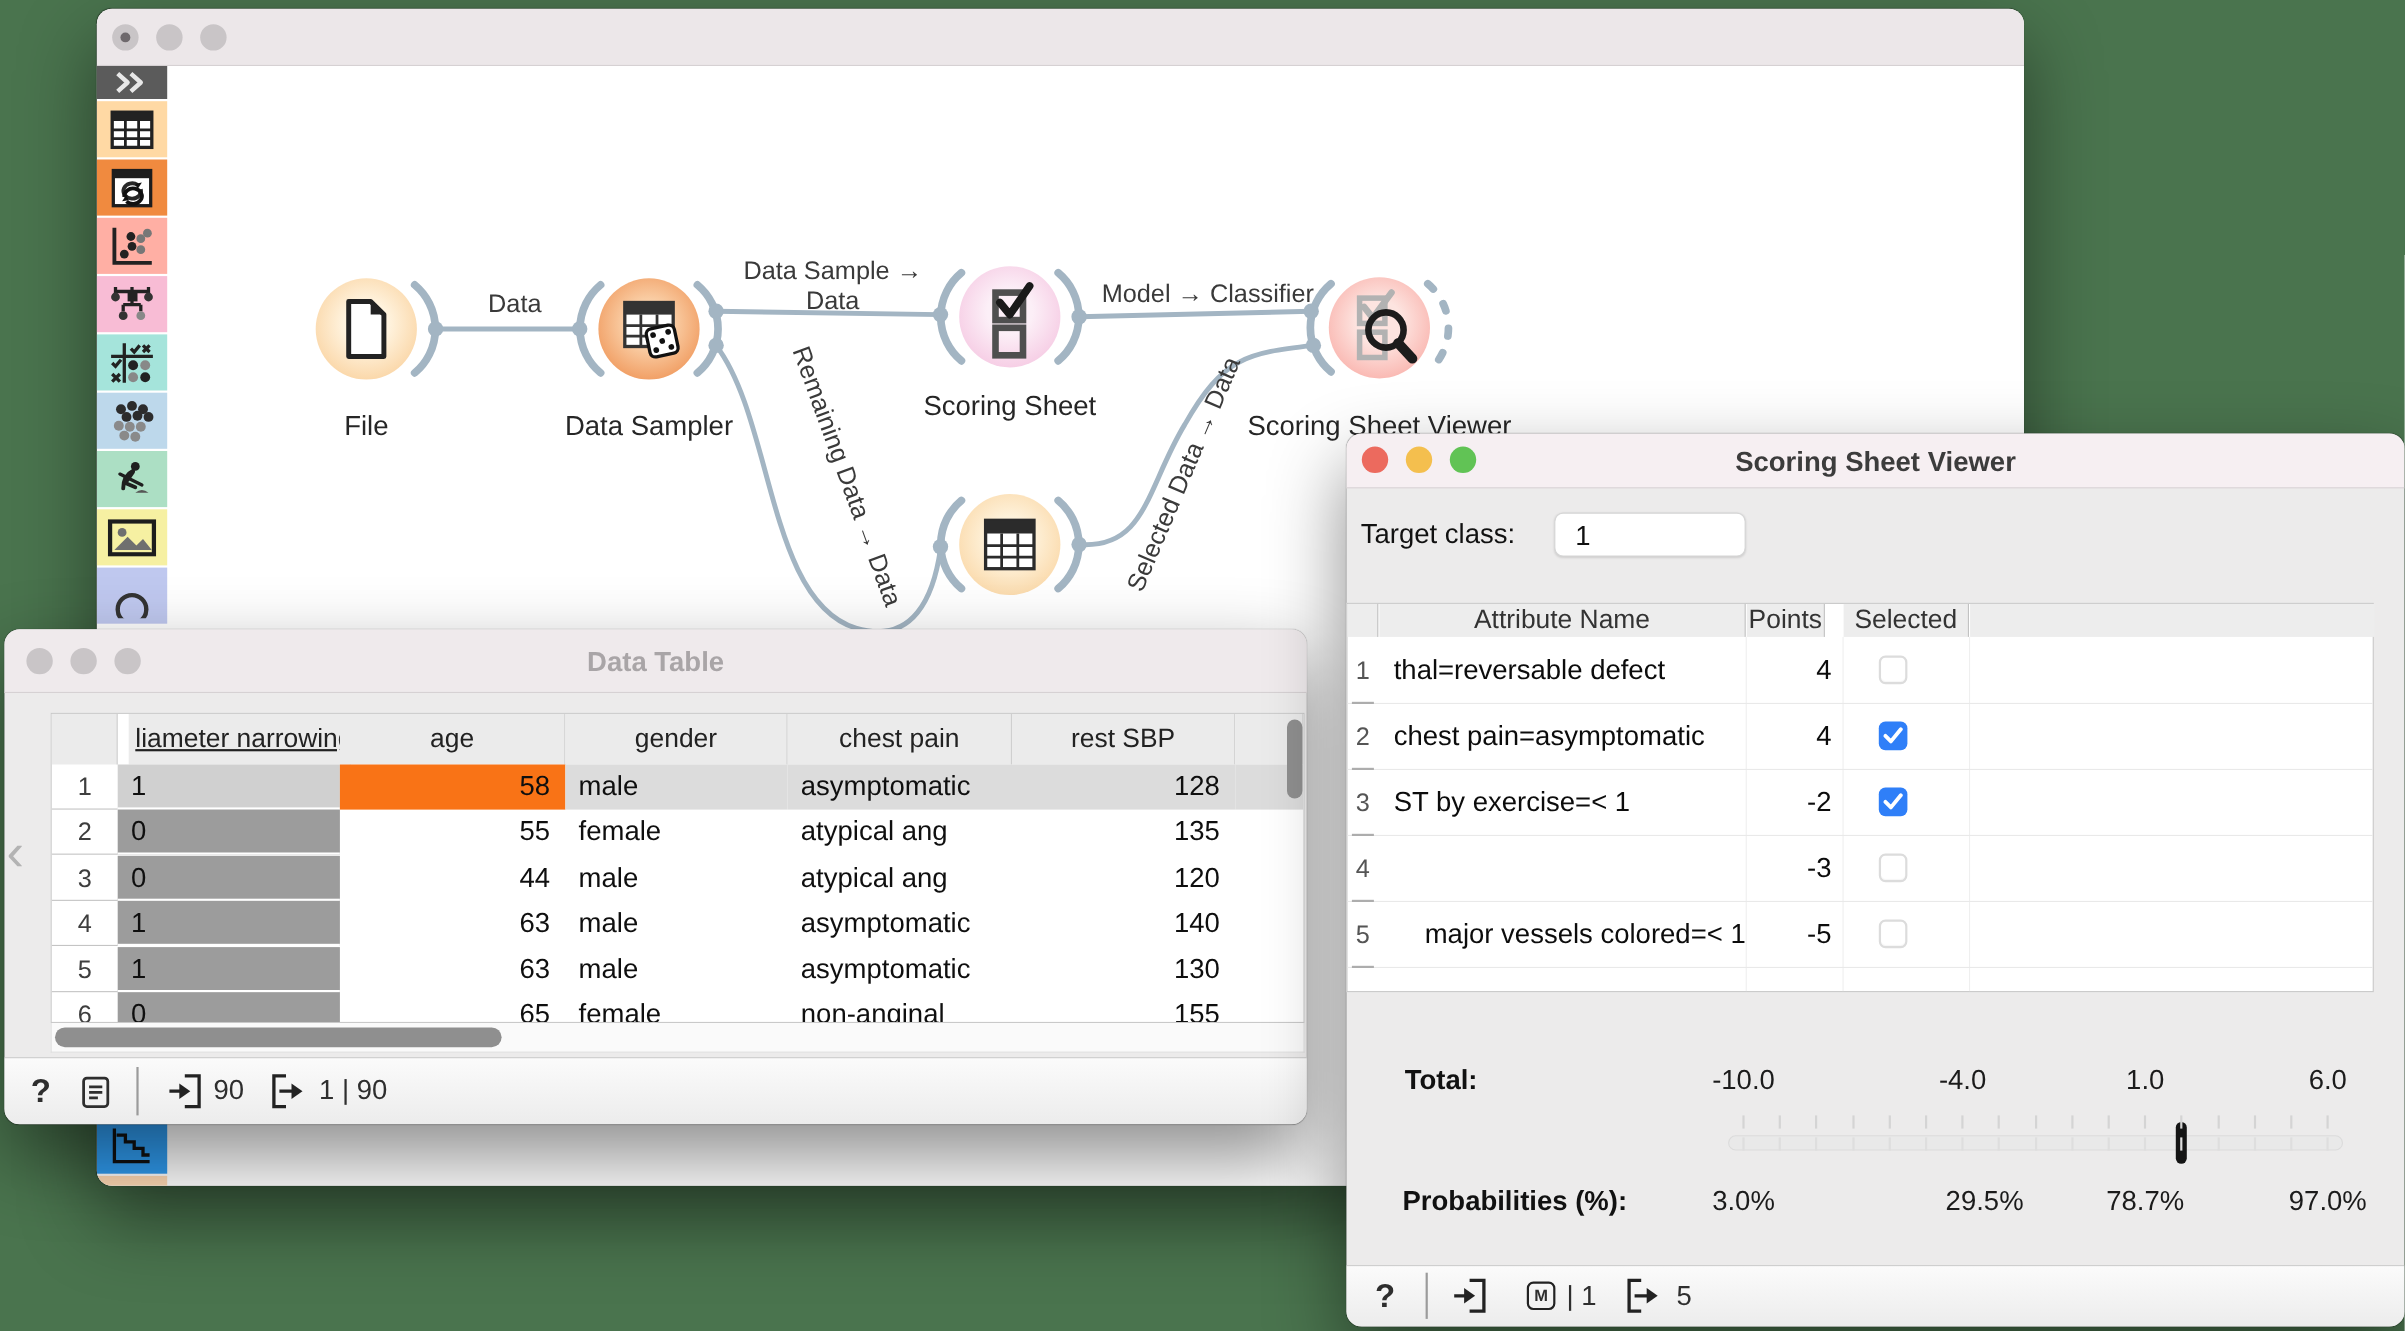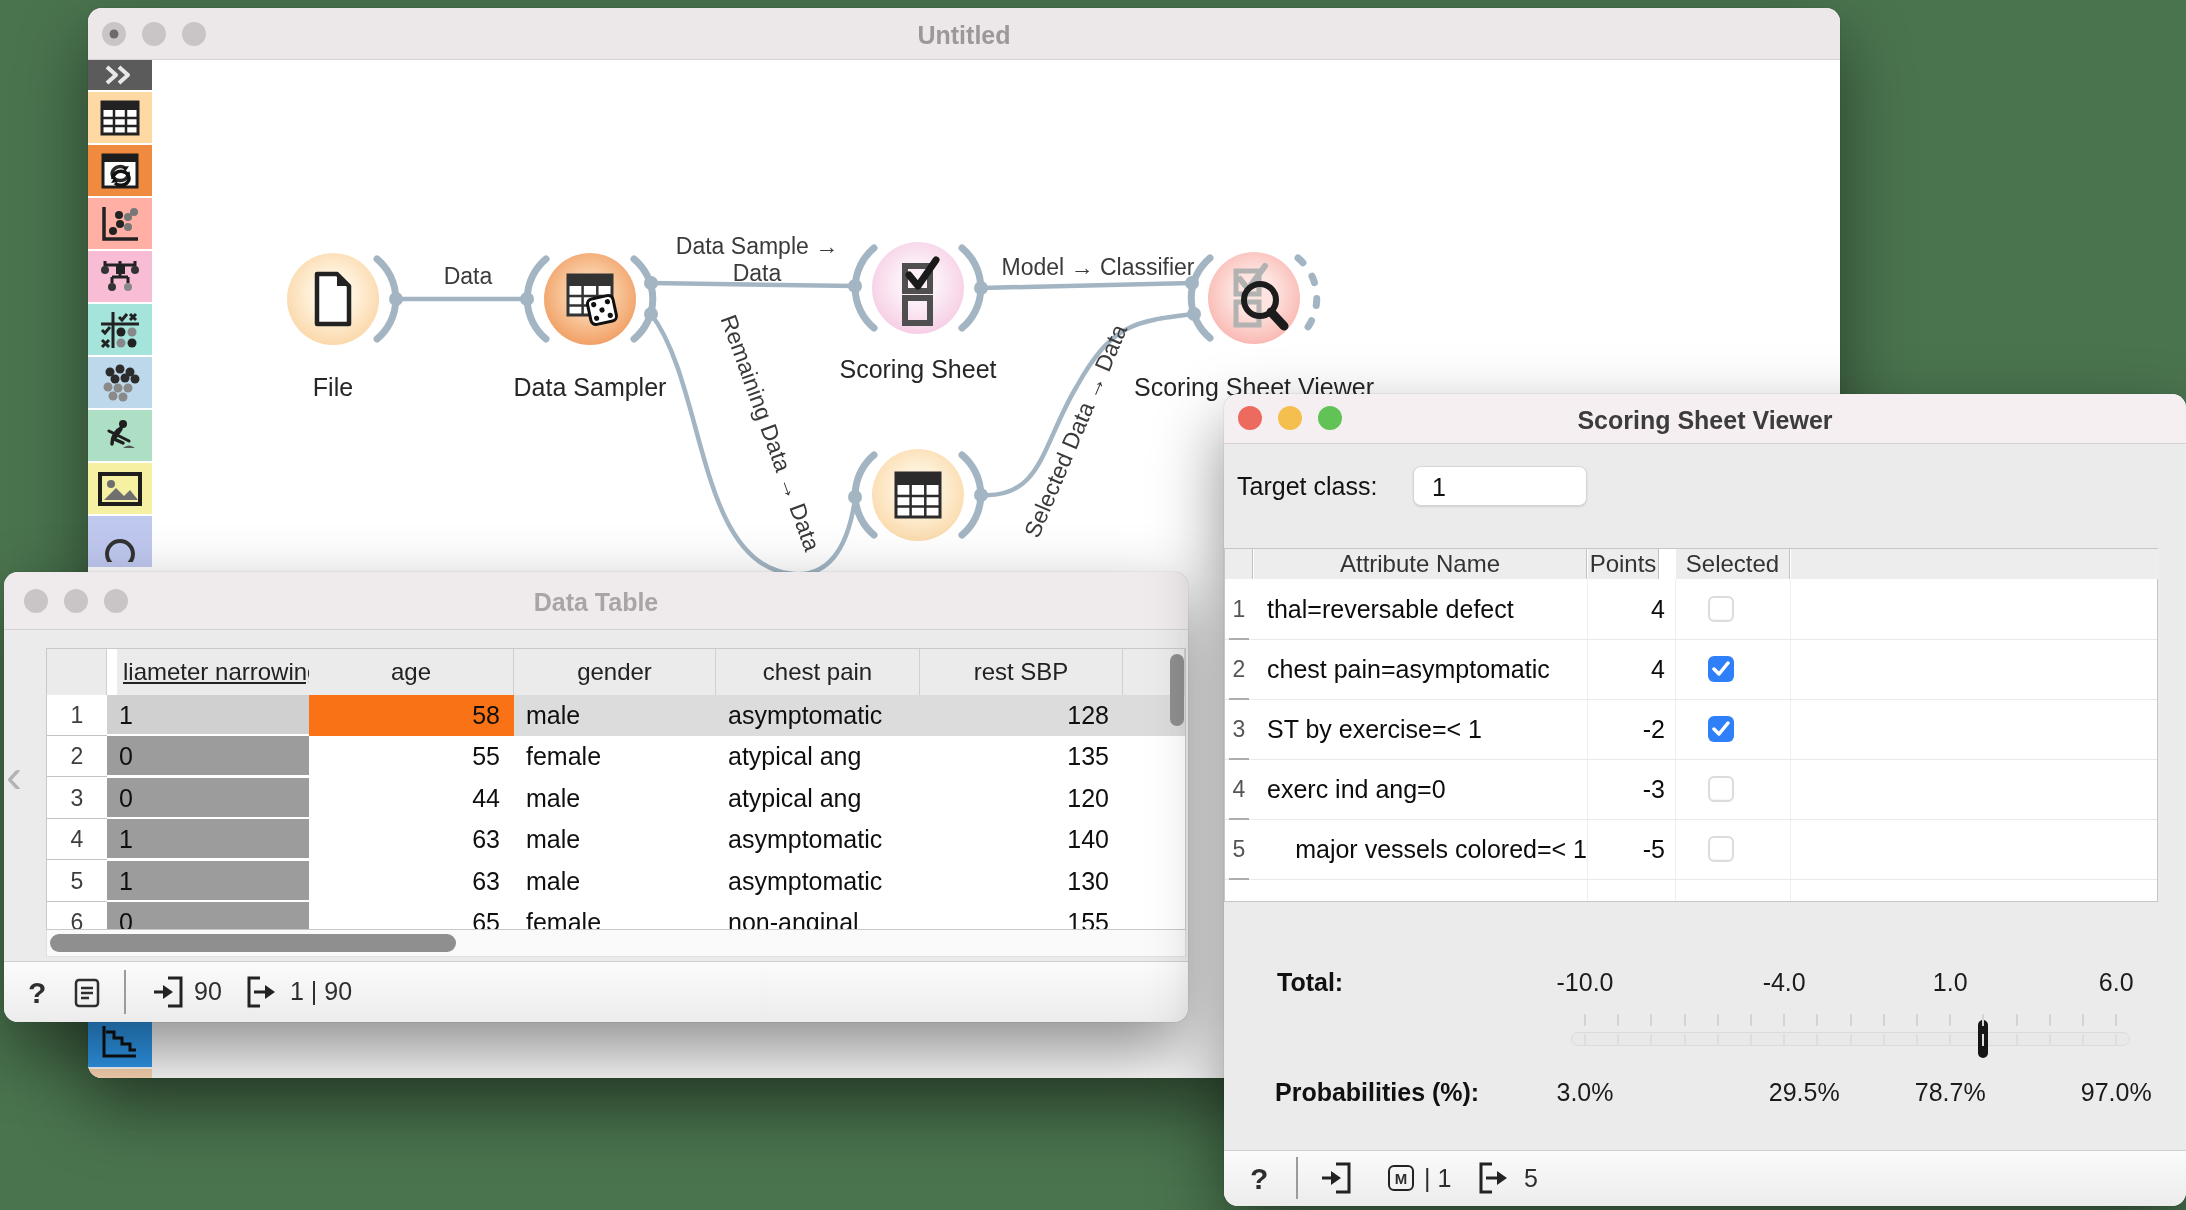--- a/index.html
+++ b/index.html
@@ -80,21 +80,20 @@
 
 <div class="window" id="main-window">
   <div class="titlebar">
     <div class="lights">
       <div class="light">
           <div class="dot"></div>
         </div>
       <div class="light"></div>
       <div class="light"></div>
     </div>
-    <div class="wtitle">Untitled</div>
   </div>
 
   <div class="canvas">
 
     <svg id="wf-svg" width="2186" height="1210" viewBox="0 0 2186 1210">
       <g fill="none" stroke="#A3B5C3" stroke-width="4.5">
         <path d="M 396 247 H 527"></path>
         <path d="M 651 231 L 855 234"></path>
         <path d="M 981 236 L 1192 231"></path>
         <path d="M 651 262 C 703 330, 698 494, 778 519 C 831 535, 849 489, 855 447"></path>
@@ -438,21 +437,20 @@
       <div class="ssv-cell" style="left: 29px; top: 150px; width: 333px; padding-left: 13px;">ST by exercise=&lt; 1</div>
       <div class="ssv-cell" style="left: 363px; top: 150px; width: 87px; text-align: right; padding-right: 10px;">-2</div>
       <div class="cb on" style="left: 483px; top: 167px; background: rgb(47, 127, 248);">
         <svg width="18" height="16" viewBox="0 0 18 16">
           <path d="M2 8 L7 13 L16 2" stroke="#fff" stroke-width="3.5" fill="none" stroke-linecap="round" stroke-linejoin="round"></path>
         </svg>
       </div>
       <div style="position: absolute; left: 0px; top: 270px; width: 100%; height: 1px; background: rgb(233, 233, 233);"></div>
       <div style="position: absolute; left: 4px; top: 269px; width: 20px; height: 2px; background: rgb(173, 173, 173);"></div>
       <div class="ssv-cell ssv-rownum" style="left: 0px; top: 210px; width: 28px;">4</div>
-      <div class="ssv-cell" style="left: 29px; top: 210px; width: 333px; padding-left: 13px;">exerc ind ang=0</div>
       <div class="ssv-cell" style="left: 363px; top: 210px; width: 87px; text-align: right; padding-right: 10px;">-3</div>
       <div class="cb off" style="left: 483px; top: 227px;"></div>
       <div style="position: absolute; left: 0px; top: 330px; width: 100%; height: 1px; background: rgb(233, 233, 233);"></div>
       <div style="position: absolute; left: 4px; top: 329px; width: 20px; height: 2px; background: rgb(173, 173, 173);"></div>
       <div class="ssv-cell ssv-rownum" style="left: 0px; top: 270px; width: 28px;">5</div>
       <div class="ssv-cell" style="left: 29px; top: 270px; width: 333px; padding-left: 13px; text-align: right;">major vessels colored=&lt; 1</div>
       <div class="ssv-cell" style="left: 363px; top: 270px; width: 87px; text-align: right; padding-right: 10px;">-5</div>
       <div class="cb off" style="left: 483px; top: 287px;"></div>
     </div>
 

